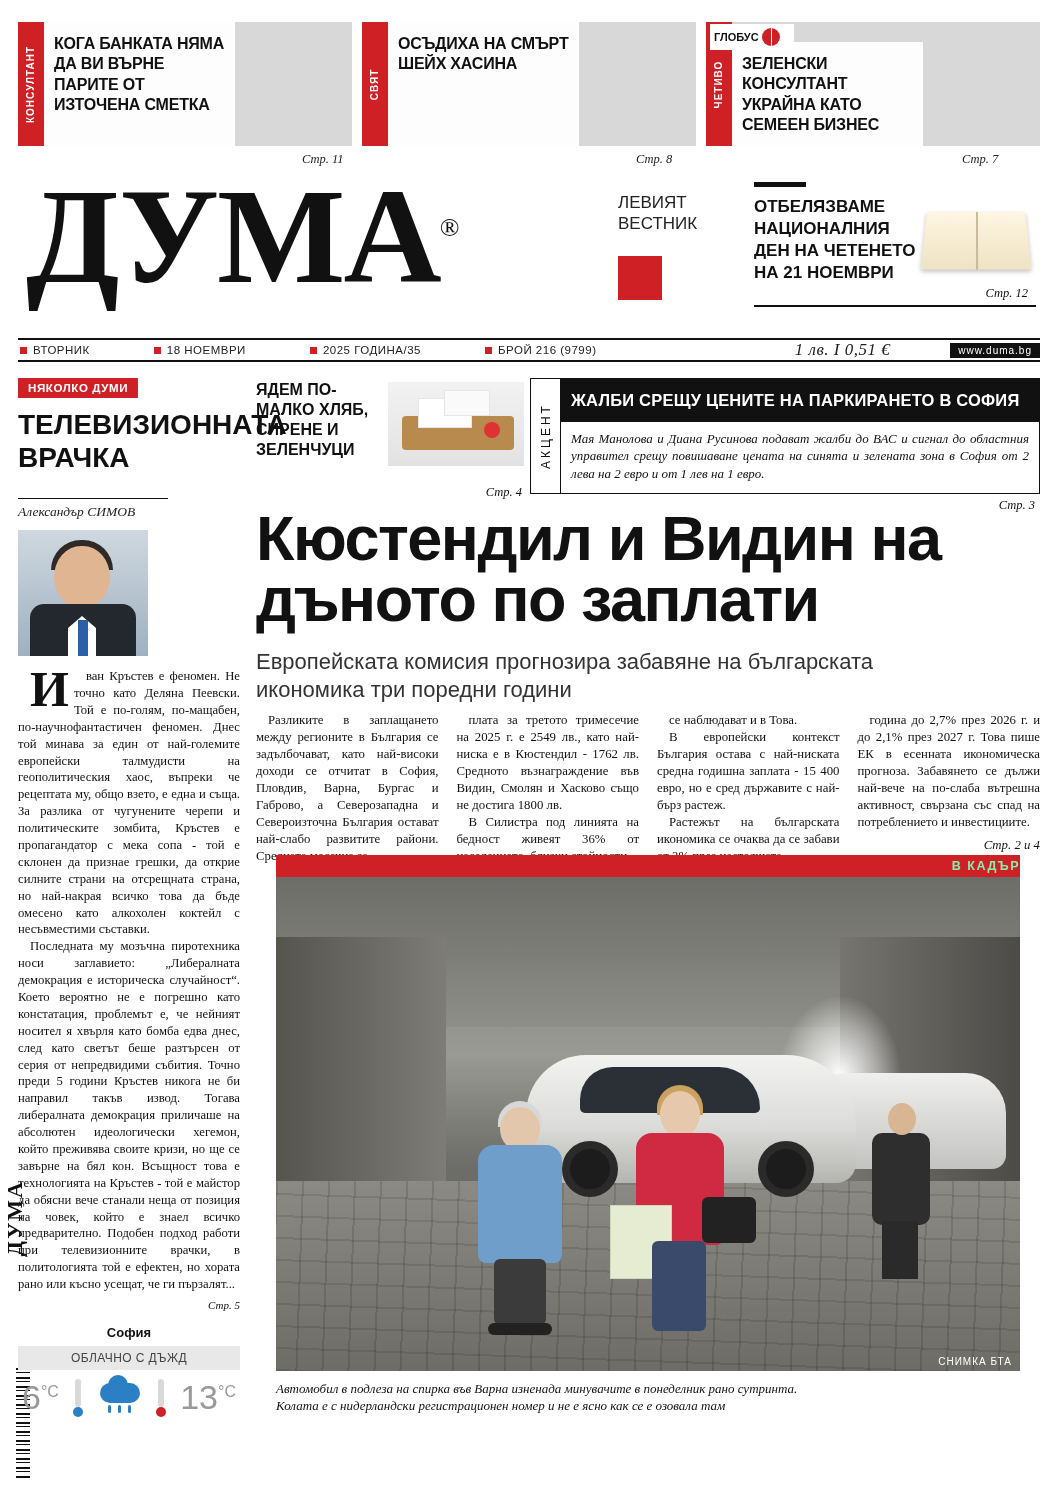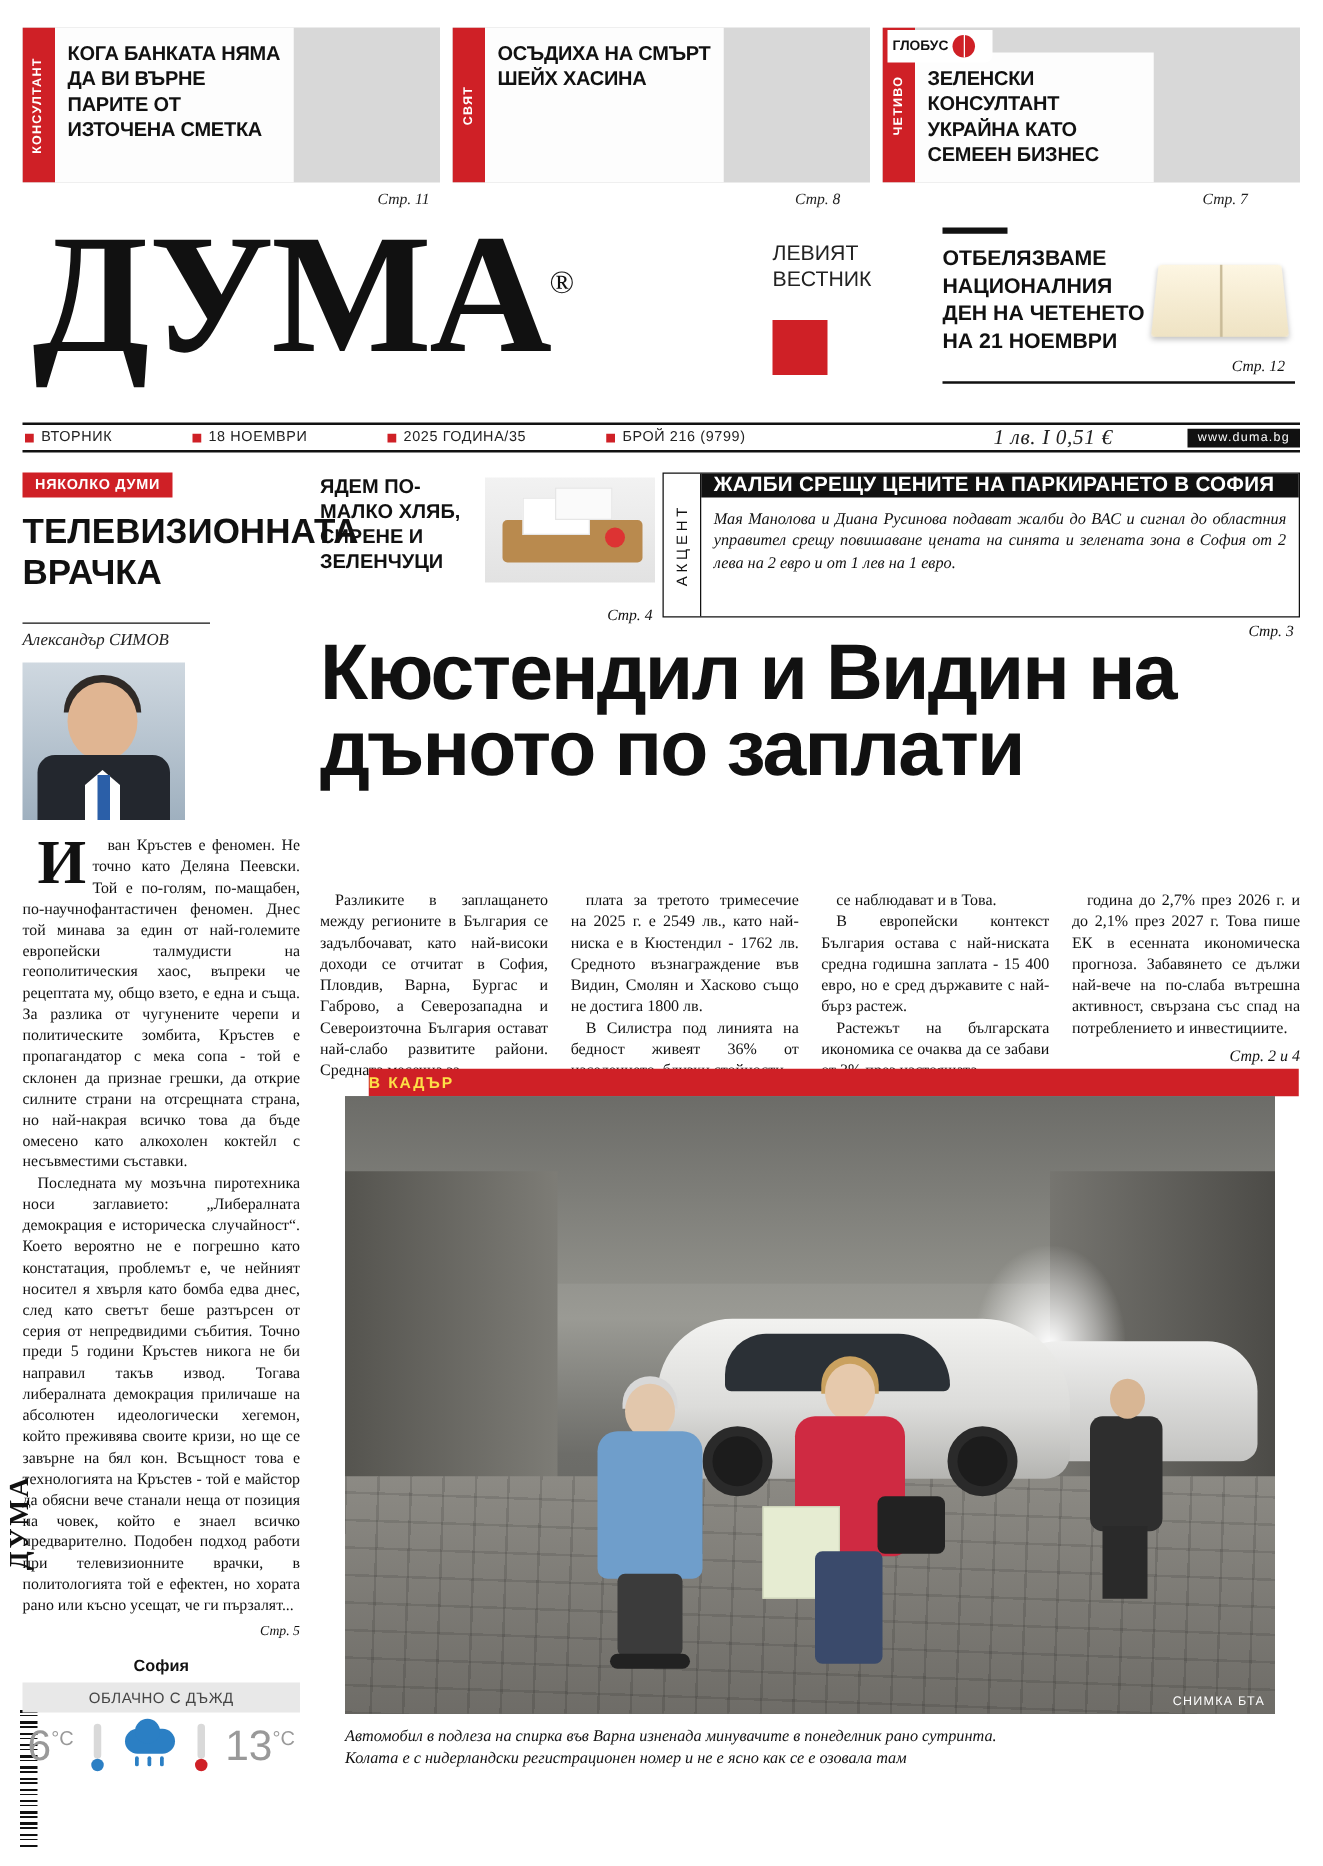--- a/index.html
+++ b/index.html
@@ -235,21 +235,21 @@
   }
   .accent-box .vtag{
     width:30px; border-right:1px solid #111;
     display:flex; align-items:center; justify-content:center;
     font-family:"Liberation Sans",sans-serif; font-size:12px; letter-spacing:3px; color:#111;
   }
   .accent-box .vtag span{ transform:rotate(-90deg); white-space:nowrap;}
   .accent-box .ab{ flex:1; padding:0; }
   .accent-box .ahead{
     background:#111; color:#fff; font-family:"Liberation Sans",sans-serif; font-weight:bold;
-    font-size:16.5px; padding:0 10px; letter-spacing:.2px;
+    font-size:16.5px; padding:12px 10px; letter-spacing:.2px;
   }
   .accent-box .atext{
     padding:8px 10px 0 10px; font-style:italic; font-size:13px; line-height:1.34; text-align:justify;
   }
   .accent-box .pp{ position:absolute; right:4px; bottom:-20px; font-style:italic; font-size:12.5px;}
 
   
   .main-head{
     position:absolute; left:256px; top:508px; width:784px;
     font-family:"Liberation Sans",sans-serif; font-weight:bold;
@@ -266,23 +266,23 @@
     display:flex; gap:18px;
     font-size:12.8px; line-height:1.33; text-align:justify;
   }
   .artcols .c{ flex:1; }
   .artcols p{ margin:0; text-indent:12px;}
   .artcols .str{ text-align:right; font-style:italic; margin-top:6px; text-indent:0;}
 
   
   .kadr{
     position:absolute; left:276px; top:855px; width:744px; height:22px;
-    background:#cf2026; color:#fde047; text-align:left;
+    background:#cf2026; color:#86efac; text-align:right;
     font-family:"Liberation Sans",sans-serif; font-weight:bold; font-size:12.5px;
-    letter-spacing:1.5px; line-height:22px;margin-left:19px;
+    letter-spacing:1.5px; line-height:22px;
   }
   .mainphoto{
     position:absolute; left:276px; top:877px; width:744px; height:494px;
     overflow:hidden; background:#4a4a4a;
   }
   .tunnel{
     position:absolute; inset:0;
     background:linear-gradient(180deg,#7b7b78 0%,#8d8d88 22%,#9a9a94 36%,#6d6d69 58%,#5c5c58 100%);
   }
   .tunnel .ceil{
@@ -508,20 +508,21 @@
         <span>АКЦЕНТ</span>
       </div>
     <div class="ab">
       <div class="ahead">ЖАЛБИ СРЕЩУ ЦЕНИТЕ НА ПАРКИРАНЕТО В СОФИЯ</div>
       <div class="atext">Мая Манолова и Диана Русинова подават жалби до ВАС и сигнал до областния управител срещу повишаване цената на синята и зелената зона в София от 2 лева на 2 евро и от 1 лев на 1 евро.</div>
     </div>
     <div class="pp">Стр. 3</div>
   </div>
 
   <div class="main-head">Кюстендил и Видин на дъното по заплати</div>
+  <div class="main-sub">Европейската комисия прогнозира забавяне на българската икономика три поредни години</div>
 
   <div class="artcols">
     <div class="c">
       <p>Разликите в заплащането между регионите в България се задълбочават, като най-високи доходи се отчитат в София, Пловдив, Варна, Бургас и Габрово, а Северозападна и Североизточна България остават най-слабо развитите райони. Средната месечна за-</p>
     </div>
     <div class="c">
       <p>плата за третото тримесечие на 2025 г. е 2549 лв., като най-ниска е в Кюстендил - 1762 лв. Средното възнаграждение във Видин, Смолян и Хасково също не достига 1800 лв.</p>
       <p>В Силистра под линията на бедност живеят 36% от населението, близки стойности</p>
     </div>
     <div class="c">

